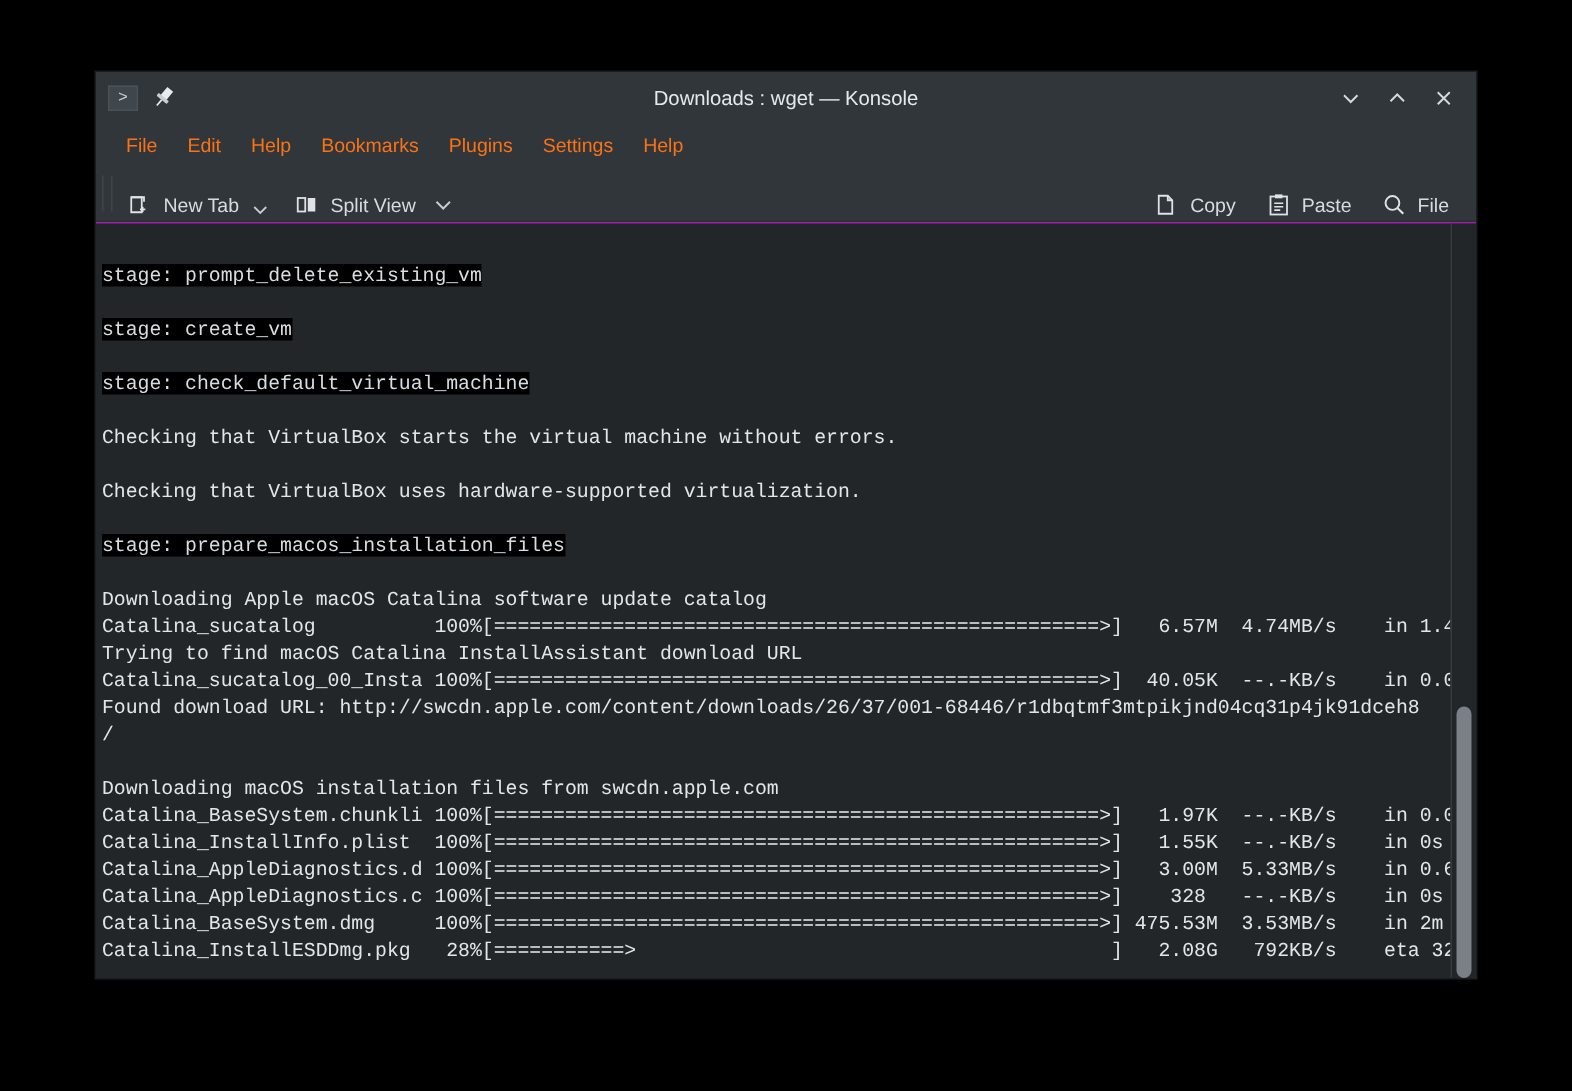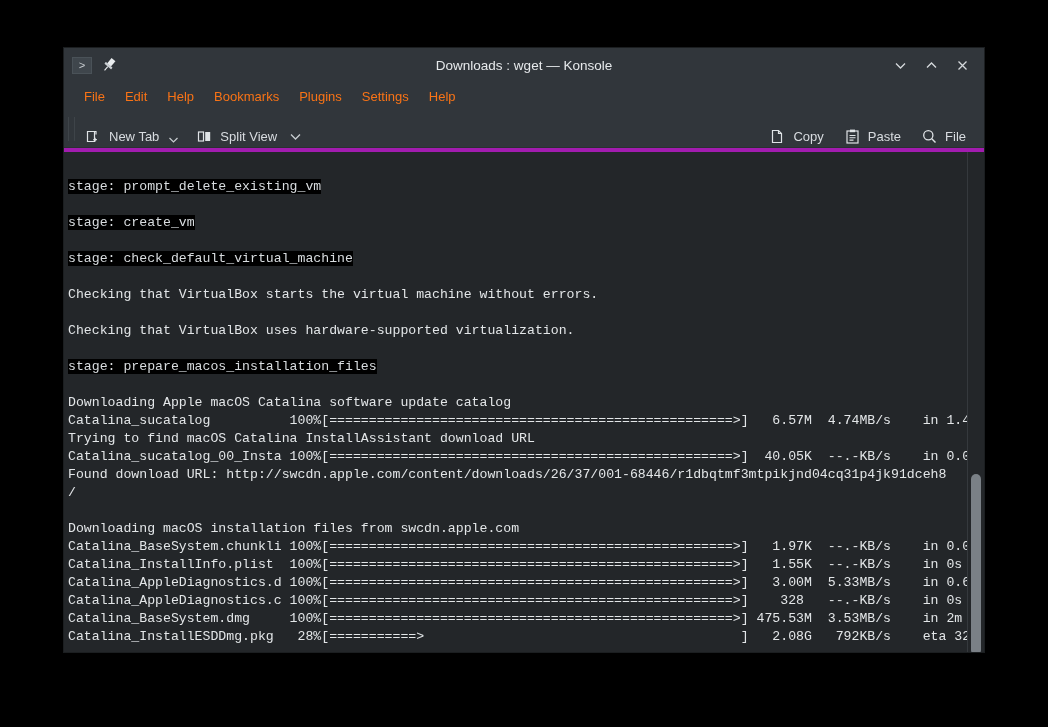--- a/index.html
+++ b/index.html
@@ -151,21 +151,21 @@
     text-align: right;
   }
 
   
   #terminal-wrap {
     flex: 1;
     background: #232629;
     display: flex;
     position: relative;
     overflow: hidden;
-    border-top: 4px solid #a21caf;
+    border-top: 1px solid #a21caf;
   }
   #terminal {
     flex: 1;
     font-family: "Liberation Mono", monospace;
     font-size: 13.2px;
     line-height: 18px;
     color: #e3e6e8;
     padding: 8px 0 0 4px;
     white-space: pre;
     overflow: hidden;

